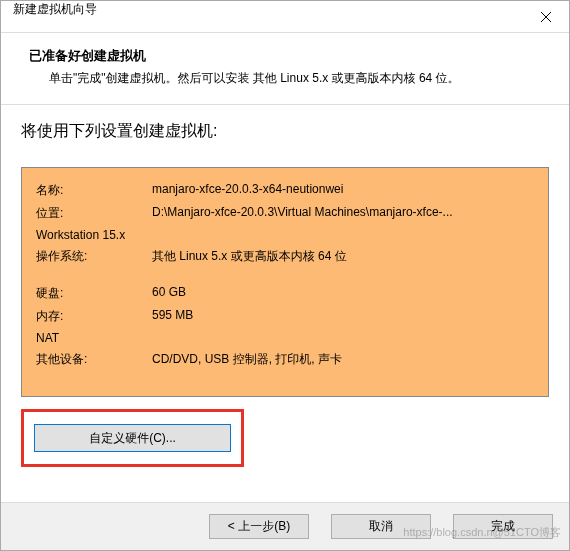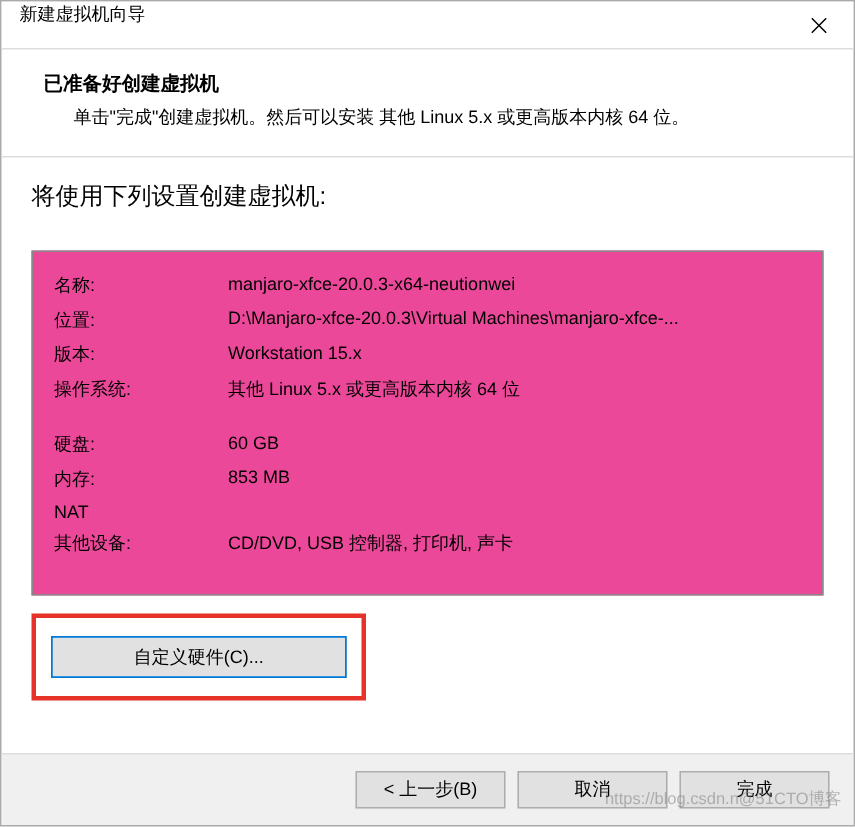--- a/index.html
+++ b/index.html
@@ -33,21 +33,21 @@
       border-bottom: 1px solid #ddd;
     }
     .header-title { font-weight: bold; font-size: 13px; margin-bottom: 4px; }
     .header-sub { font-size: 12px; margin-left: 20px; line-height: 1.6; color: #000; }
     .content {
       padding: 16px 20px 10px 20px;
     }
     .content-label { font-size: 16px; margin-bottom: 25px; }
     .settings-box {
       border: 1px solid #888;
-      background: #ec4899;
+      background: #fdba74;
       padding: 14px 14px 14px 14px;
       height: 230px;
     }
     .row { display: flex; margin-bottom: 6px; }
     .row-label { width: 116px; color: #000; flex-shrink: 0; }
     .row-value { color: #000; white-space: nowrap; overflow: hidden; text-overflow: ellipsis; }
     .spacer { height: 14px; }
     .highlight-box {
       border: 3px solid #e63228;
       padding: 12px 10px;
@@ -68,21 +68,21 @@
     .footer {
       position: absolute;
       left: 0; right: 0; bottom: 0;
       height: 48px;
       border-top: 1px solid #ddd;
       background: #f0f0f0;
       display: flex;
       justify-content: flex-end;
       align-items: center;
       padding-right: 16px;
-      gap: 8px;
+      gap: 22px;
     }
     .footer-btn {
       width: 100px;
       height: 25px;
       background: #e1e1e1;
       border: 1px solid #adadad;
       font-family: inherit;
       font-size: 12px;
       cursor: pointer;
     }
@@ -117,35 +117,34 @@
   <div class="settings-box">
     <div class="row">
         <div class="row-label">名称:</div>
         <div class="row-value">manjaro-xfce-20.0.3-x64-neutionwei</div>
       </div>
     <div class="row">
         <div class="row-label">位置:</div>
         <div class="row-value">D:\Manjaro-xfce-20.0.3\Virtual Machines\manjaro-xfce-...</div>
       </div>
     <div class="row">
-        <div class="row-label">版本:</div>
         <div class="row-value">Workstation 15.x</div>
       </div>
     <div class="row">
         <div class="row-label">操作系统:</div>
         <div class="row-value">其他 Linux 5.x 或更高版本内核 64 位</div>
       </div>
     <div class="spacer"></div>
     <div class="row">
         <div class="row-label">硬盘:</div>
         <div class="row-value">60 GB</div>
       </div>
     <div class="row">
         <div class="row-label">内存:</div>
-        <div class="row-value">853 MB</div>
+        <div class="row-value">595 MB</div>
       </div>
     <div class="row">
         <div class="row-value">NAT</div>
       </div>
     <div class="row">
         <div class="row-label">其他设备:</div>
         <div class="row-value">CD/DVD, USB 控制器, 打印机, 声卡</div>
       </div>
   </div>
 

